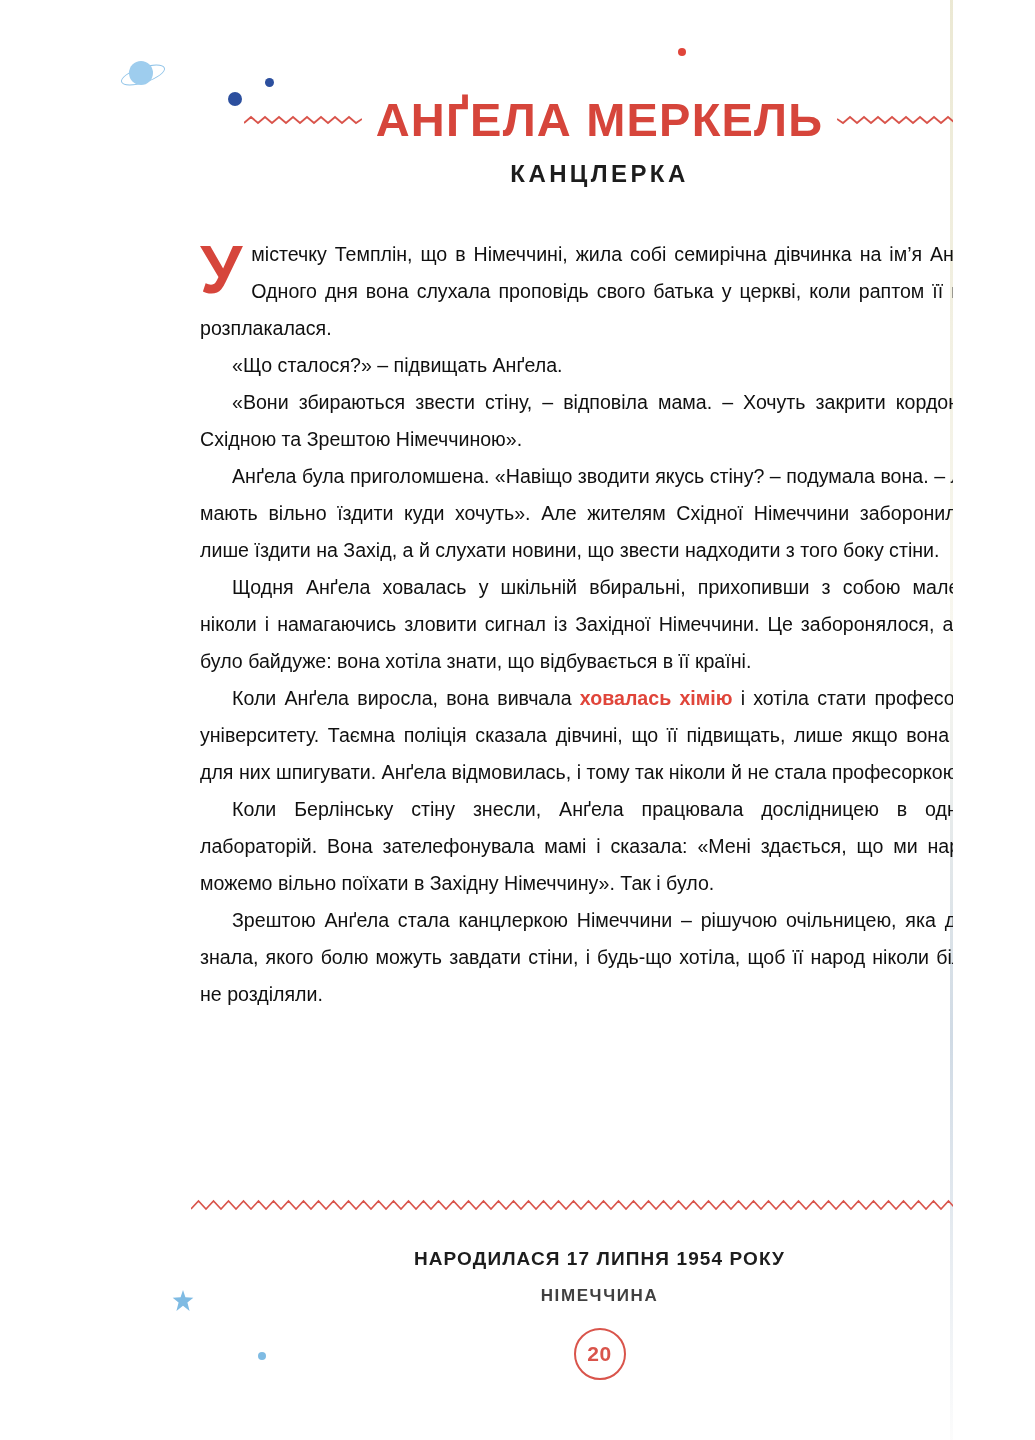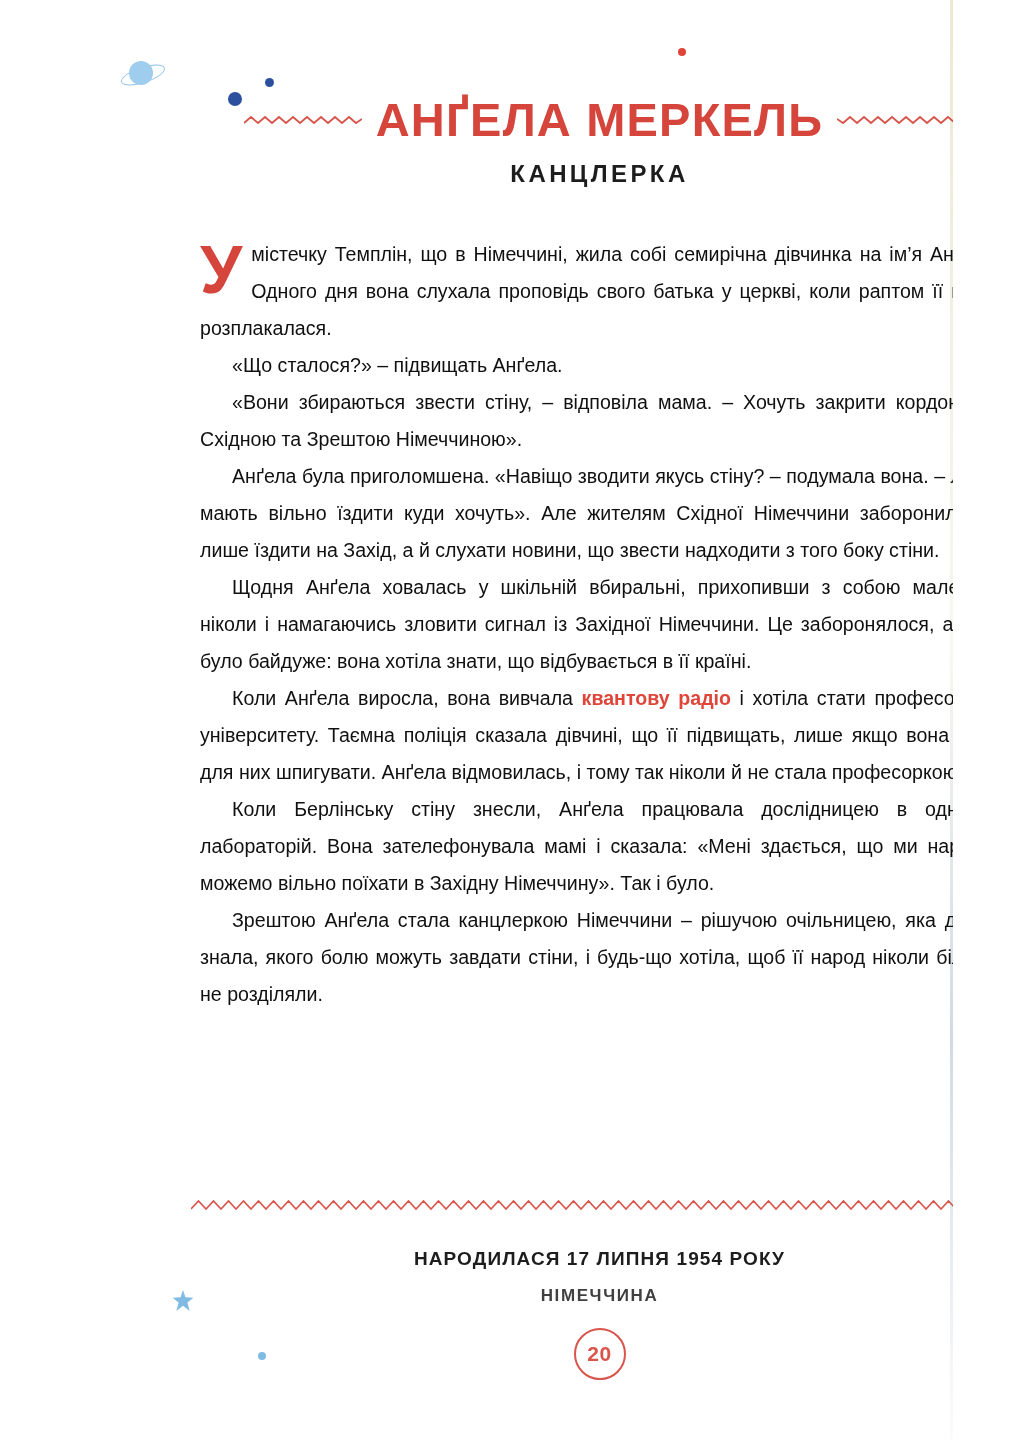--- a/index.html
+++ b/index.html
@@ -227,21 +227,21 @@
     </div>
     <div class="page-subtitle">КАНЦЛЕРКА</div>
   </header>
 
   <article class="article" id="article-body">
       <p class="first"><span class="dropcap">У</span>містечку Темплін, що в Німеччині, жила собі семирічна дівчинка на ім’я Анґела. Одного дня вона слухала проповідь свого батька у церкві, коли раптом її мама розплакалася.</p>
       <p>«Що сталося?» – підвищать Анґела.</p>
       <p>«Вони збираються звести стіну, – відповіла мама. – Хочуть закрити кордон між Східною та Зрештою Німеччиною».</p>
       <p>Анґела була приголомшена. «Навіщо зводити якусь стіну? – подумала вона. – Люди мають вільно їздити куди хочуть». Але жителям Східної Німеччини заборонили не лише їздити на Захід, а й слухати новини, що звести надходити з того боку стіни.</p>
       <p>Щодня Анґела ховалась у шкільній вбиральні, прихопивши з собою маленьке ніколи і намагаючись зловити сигнал із Західної Німеччини. Це заборонялося, але їй було байдуже: вона хотіла знати, що відбувається в її країні.</p>
-      <p>Коли Анґела виросла, вона вивчала <span class="hl">квантову радіо</span> і хотіла стати професоркою університету. Таємна поліція сказала дівчині, що її підвищать, лише якщо вона буде для них шпигувати. Анґела відмовилась, і тому так ніколи й не стала професоркою.</p>
+      <p>Коли Анґела виросла, вона вивчала <span class="hl">ховалась хімію</span> і хотіла стати професоркою університету. Таємна поліція сказала дівчині, що її підвищать, лише якщо вона буде для них шпигувати. Анґела відмовилась, і тому так ніколи й не стала професоркою.</p>
       <p>Коли Берлінську стіну знесли, Анґела працювала дослідницею в одній з лабораторій. Вона зателефонувала мамі і сказала: «Мені здається, що ми нарешті можемо вільно поїхати в Західну Німеччину». Так і було.</p>
       <p>Зрештою Анґела стала канцлеркою Німеччини – рішучою очільницею, яка добре знала, якого болю можуть завдати стіни, і будь-що хотіла, щоб її народ ніколи більше не розділяли.</p>
     </article>
 
   <footer class="footer">
     <svg class="footer-wave" viewBox="0 0 818 18" preserveAspectRatio="none">
       <polyline id="footer-wave-path" fill="none" stroke="#d9544b" stroke-width="1.6" points="0.0,13 7.5,5 15.0,13 22.5,5 30.0,13 37.5,5 45.0,13 52.5,5 60.0,13 67.5,5 75.0,13 82.5,5 90.0,13 97.5,5 105.0,13 112.5,5 120.0,13 127.5,5 135.0,13 142.5,5 150.0,13 157.5,5 165.0,13 172.5,5 180.0,13 187.5,5 195.0,13 202.5,5 210.0,13 217.5,5 225.0,13 232.5,5 240.0,13 247.5,5 255.0,13 262.5,5 270.0,13 277.5,5 285.0,13 292.5,5 300.0,13 307.5,5 315.0,13 322.5,5 330.0,13 337.5,5 345.0,13 352.5,5 360.0,13 367.5,5 375.0,13 382.5,5 390.0,13 397.5,5 405.0,13 412.5,5 420.0,13 427.5,5 435.0,13 442.5,5 450.0,13 457.5,5 465.0,13 472.5,5 480.0,13 487.5,5 495.0,13 502.5,5 510.0,13 517.5,5 525.0,13 532.5,5 540.0,13 547.5,5 555.0,13 562.5,5 570.0,13 577.5,5 585.0,13 592.5,5 600.0,13 607.5,5 615.0,13 622.5,5 630.0,13 637.5,5 645.0,13 652.5,5 660.0,13 667.5,5 675.0,13 682.5,5 690.0,13 697.5,5 705.0,13 712.5,5 720.0,13 727.5,5 735.0,13 742.5,5 750.0,13 757.5,5 765.0,13 772.5,5 780.0,13 787.5,5 795.0,13 802.5,5 810.0,13 817.5,5"></polyline>
     </svg>
     <div class="born-line">НАРОДИЛАСЯ 17 ЛИПНЯ 1954 РОКУ</div>
     <div class="country-line">НІМЕЧЧИНА</div>

